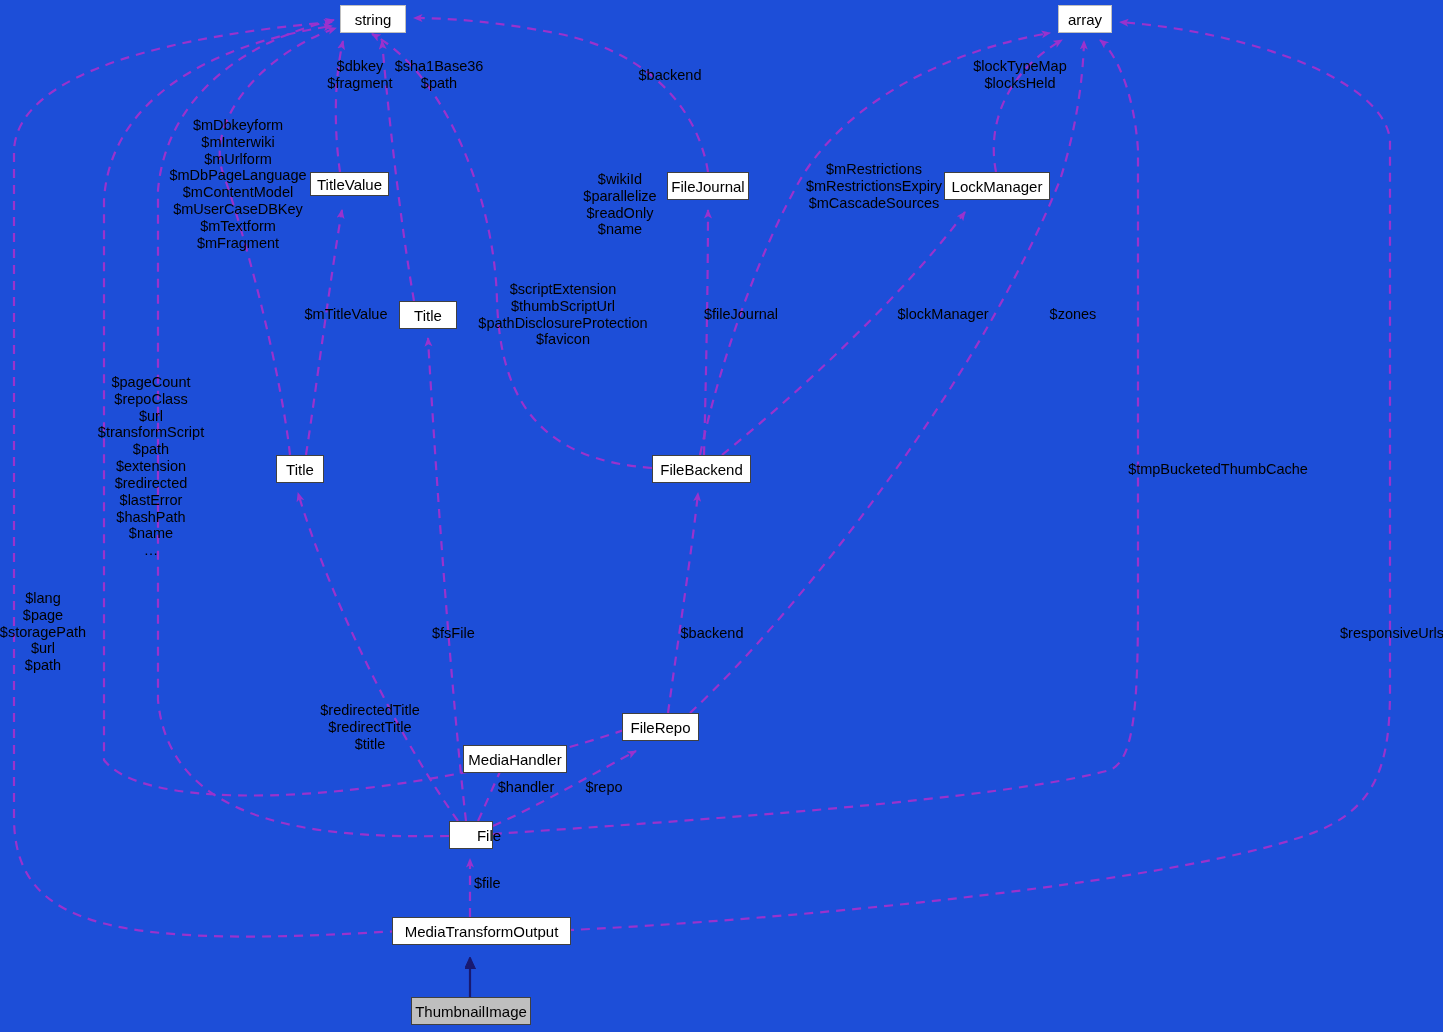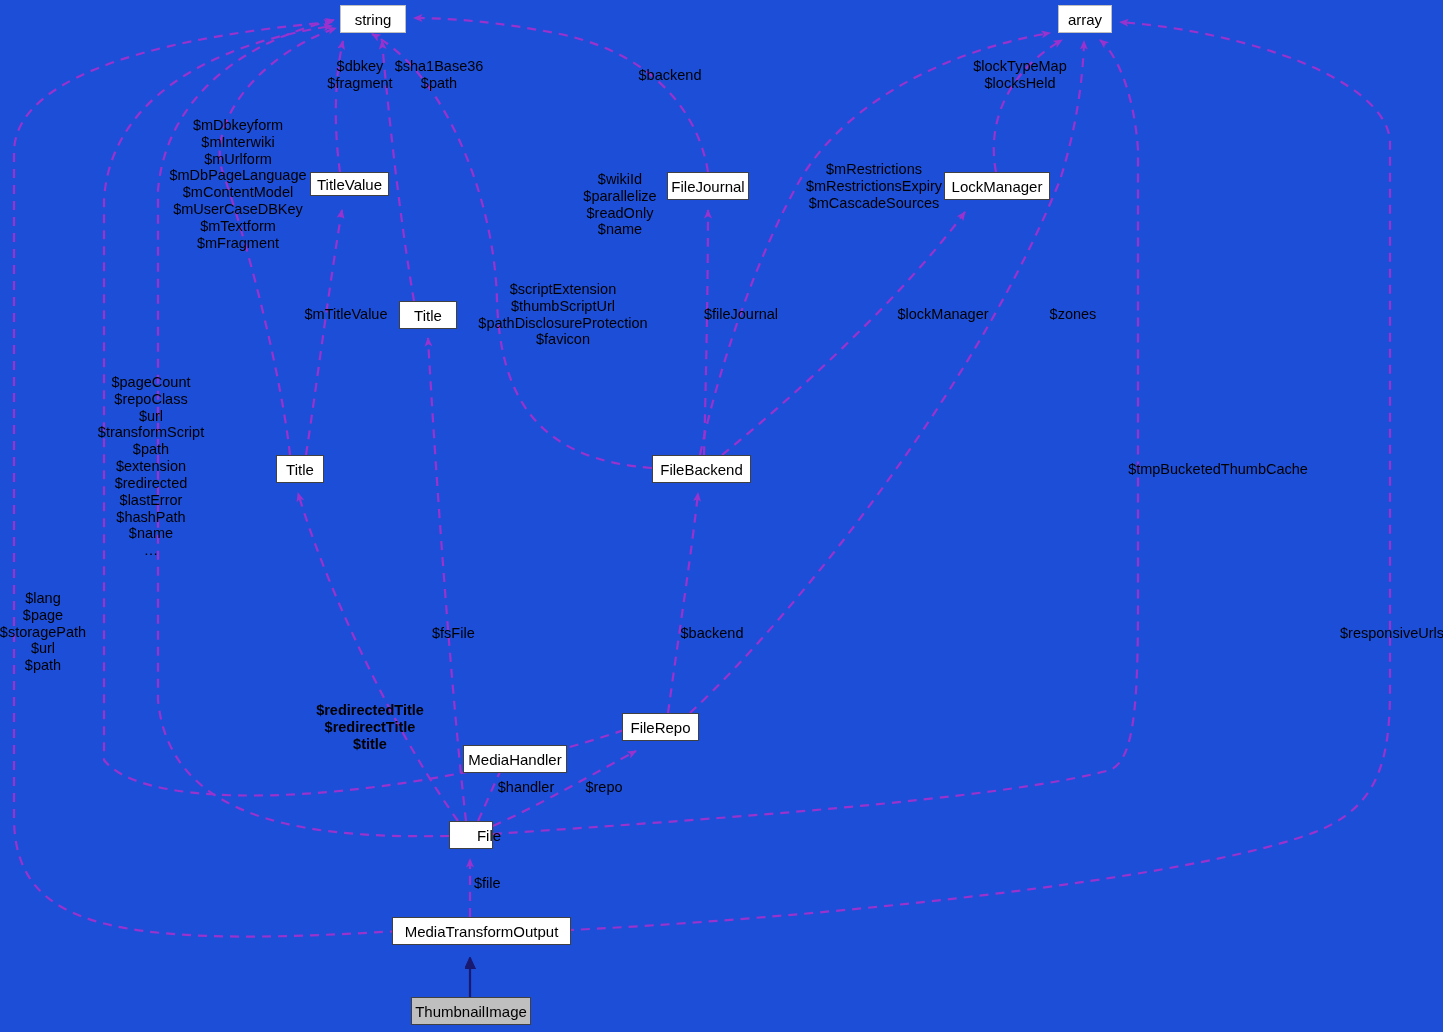--- a/index.html
+++ b/index.html
@@ -188,20 +188,20 @@
 $name
 …</div>
   <div class="edge-label" style="left:43px;   top:590px;">$lang
 $page
 $storagePath
 $url
 $path</div>
   <div class="edge-label left-anchor" style="left:432px; top:625px;">$fsFile</div>
   <div class="edge-label" style="left:712px;  top:625px;">$backend</div>
   <div class="edge-label" style="left:1392px; top:625px;">$responsiveUrls</div>
-  <div class="edge-label" style="left:370px;  top:702px;font-weight:bold;">$redirectedTitle
+  <div class="edge-label" style="left:370px;  top:702px;">$redirectedTitle
 $redirectTitle
 $title</div>
   <div class="edge-label" style="left:520px;  top:779px;padding-left:12px;">$handler</div>
   <div class="edge-label" style="left:604px;  top:779px;">$repo</div>
   <div class="edge-label left-anchor" style="left:474px;  top:875px;">$file</div>
 
 </div>
 
 </body></html>

